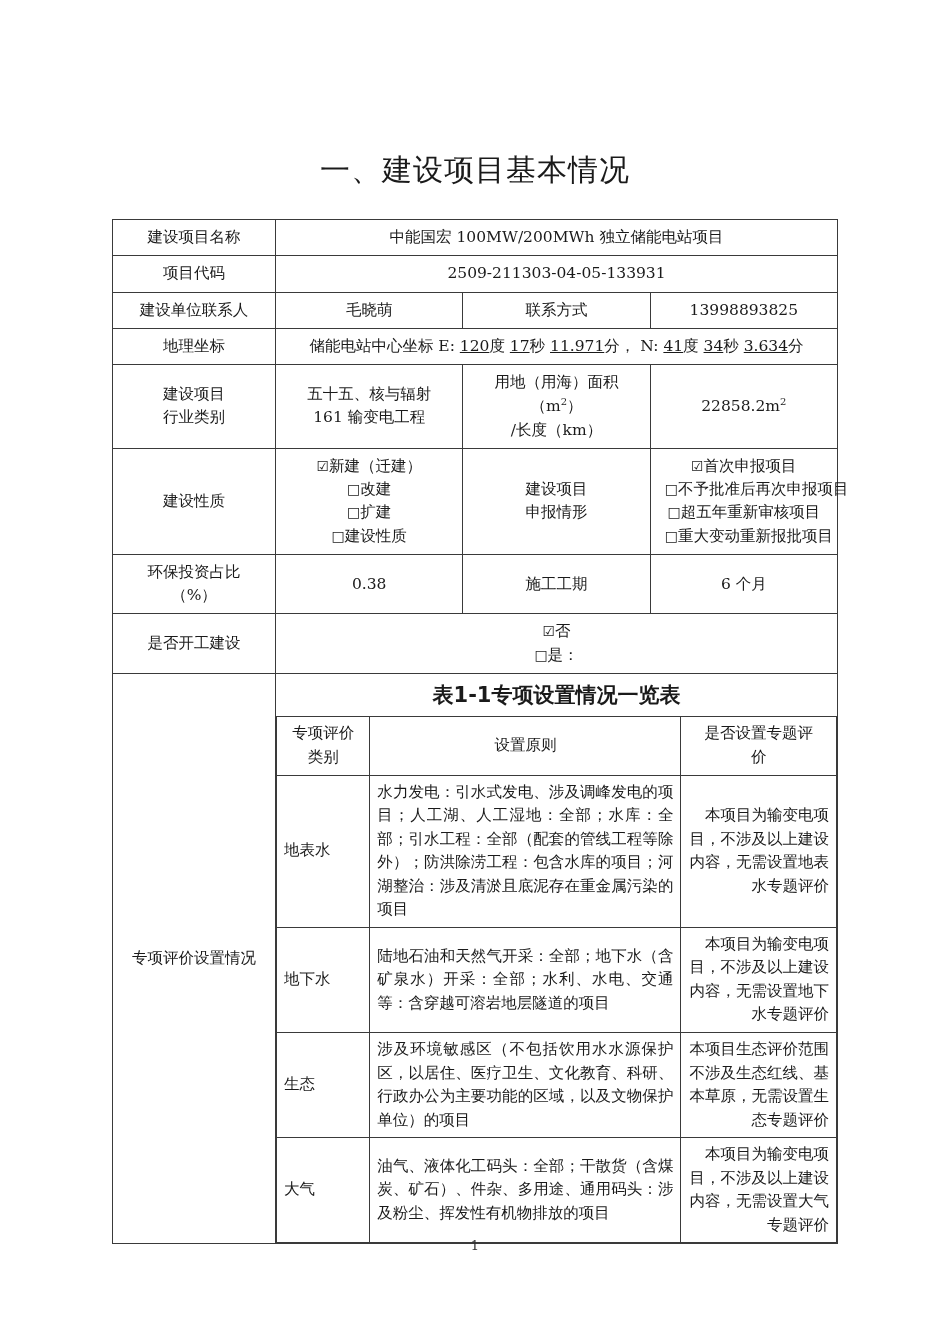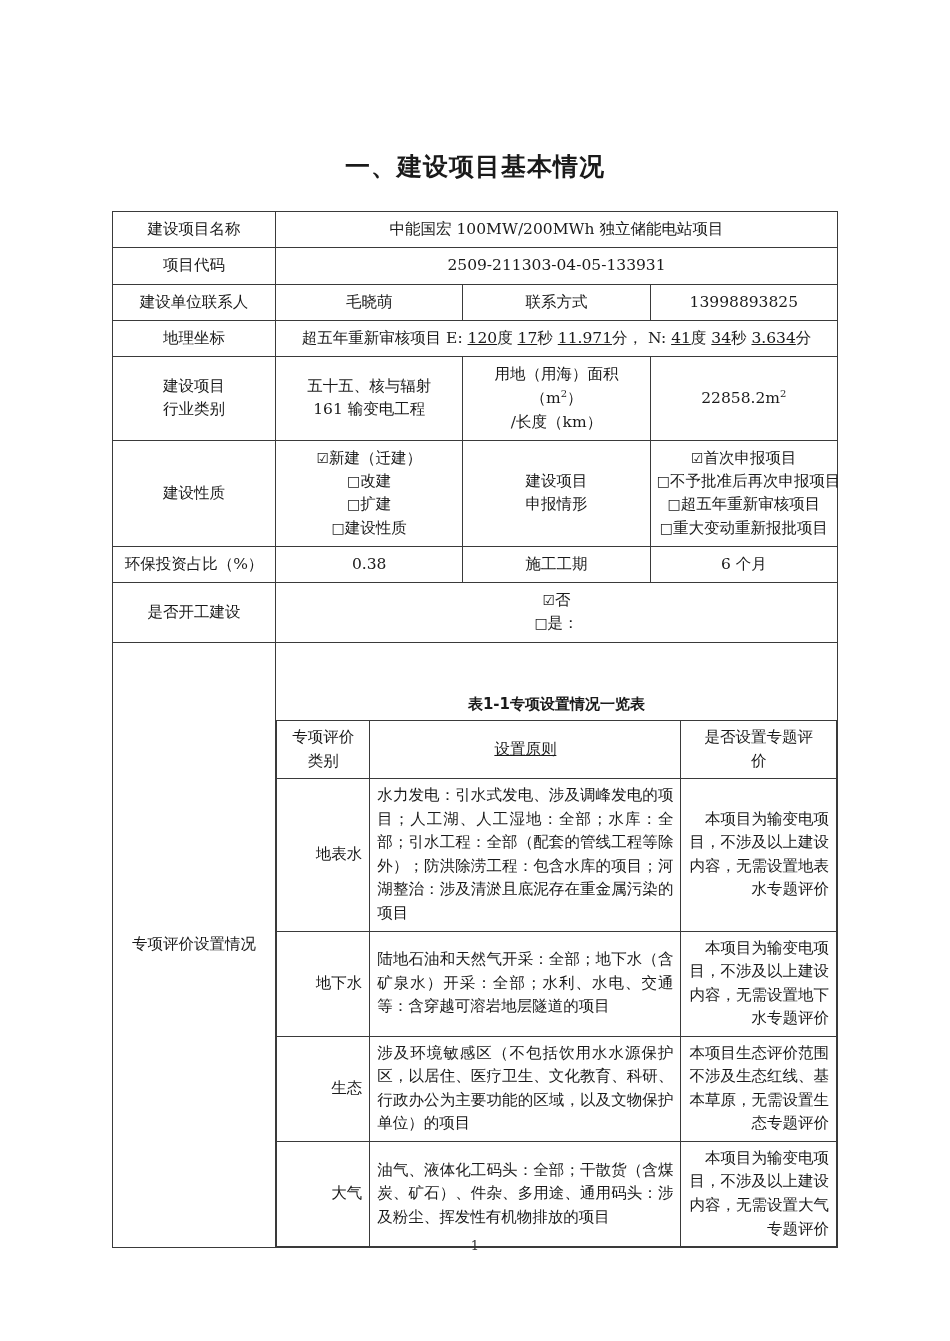--- a/index.html
+++ b/index.html
@@ -14,72 +14,71 @@
     position: relative;
     overflow: hidden;
   }
   .page {
     width: 950px; height: 1341px;
     padding: 150px 112px 0 112px;
     position: relative;
   }
   .doc-title {
     text-align: center;
-    font-size: 25px;
-    font-weight: bold;
+    font-size: 30px;
+    font-weight: normal;
     letter-spacing: 1px;
     margin: 0 0 28px 0;
     font-family: "DejaVu Sans", "Liberation Sans", sans-serif;
   }
   table.main {
     width: 726px;
     border-collapse: collapse;
     table-layout: fixed;
   }
   table.main > tbody > tr > td {
     border: 1px solid #3a3a3a;
-    padding: 6px 6px;
+    padding: 6px 14px;
     font-size: 15.5px;
     line-height: 1.5;
     text-align: center;
     vertical-align: middle;
   }
   .lbl { width: 163px; }
   .c2  { width: 185px; }
   .c3  { width: 175px; }
   .c4  { width: 203px; }
   .tight { line-height: 1.45; }
   .nowrapnum { white-space: nowrap; }
   .u { text-decoration: underline; }
   .sup { font-size: 10px; vertical-align: super; }
   .ckline { text-align: left; padding-left: 8px; line-height: 1.55; }
   .ckline div { white-space: nowrap; }
   .cbx { font-family: "DejaVu Sans", "Liberation Sans", sans-serif; font-size: 14px; }
   .nested-cell { padding: 0 !important; vertical-align: top !important; }
   .subtitle {
     text-align: center;
     font-weight: bold;
-    font-size: 15px;
+    font-size: 21px;
     padding: 6px 0 5px 0;
     font-family: "DejaVu Sans", "Liberation Sans", sans-serif;
-    margin-top: 44px;
   }
   table.sub {
     width: 100%;
     border-collapse: collapse;
     table-layout: fixed;
   }
   table.sub td {
     border: 1px solid #3a3a3a;
     font-size: 15.5px;
     line-height: 1.52;
     padding: 5px 7px;
     vertical-align: middle;
   }
-  .s1 { width: 90px; text-align: right; }
+  .s1 { width: 90px; text-align: left; }
   .s2 { width: 300px; text-align: justify; text-align-last: left; }
   .s3 { width: 150px; text-align: right; }
   .sub-head td { text-align: center; }
   .sec-label-cell {
     vertical-align: middle !important;
     text-align: center;
   }
   .pagenum {
     position: absolute;
     left: 0; right: 0;
@@ -108,21 +107,21 @@
       </tr>
       <tr>
         <td class="lbl">建设单位联系人</td>
         <td class="c2">毛晓萌</td>
         <td class="c3">联系方式</td>
         <td class="c4">13998893825</td>
       </tr>
       <tr>
         <td class="lbl">地理坐标</td>
         <td colspan="3" class="nowrapnum">
-          <span>超五年重新审核项目 E:</span>
+          <span>储能电站中心坐标 E:</span>
           <span class="u">120</span><span>度</span>
           <span class="u">17</span><span>秒</span>
           <span class="u">11.971</span><span>分，</span>
           <span>N:</span>
           <span class="u">41</span><span>度</span>
           <span class="u">34</span><span>秒</span>
           <span class="u">3.634</span><span>分</span>
         </td>
       </tr>
       <tr>
@@ -176,21 +175,21 @@
         <td class="lbl sec-label-cell">专项评价设置情况</td>
         <td colspan="3" class="nested-cell">
           <div class="subtitle">表1-1专项设置情况一览表</div>
           <table class="sub">
             <tbody>
               <tr class="sub-head">
                 <td class="s1">
                   <div>专项评价</div>
                   <div>类别</div>
                 </td>
-                <td class="s2" style="text-align:right;text-align-last:center;text-decoration:underline;">设置原则</td>
+                <td class="s2" style="text-align:right;text-align-last:center;">设置原则</td>
                 <td class="s3">
                   <div>是否设置专题评</div>
                   <div>价</div>
                 </td>
               </tr>
               <tr>
                 <td class="s1">地表水</td>
                 <td class="s2">水力发电：引水式发电、涉及调峰发电的项目；人工湖、人工湿地：全部；水库：全部；引水工程：全部（配套的管线工程等除外）；防洪除涝工程：包含水库的项目；河湖整治：涉及清淤且底泥存在重金属污染的项目</td>
                 <td class="s3">本项目为输变电项目，不涉及以上建设内容，无需设置地表水专题评价</td>
               </tr>

